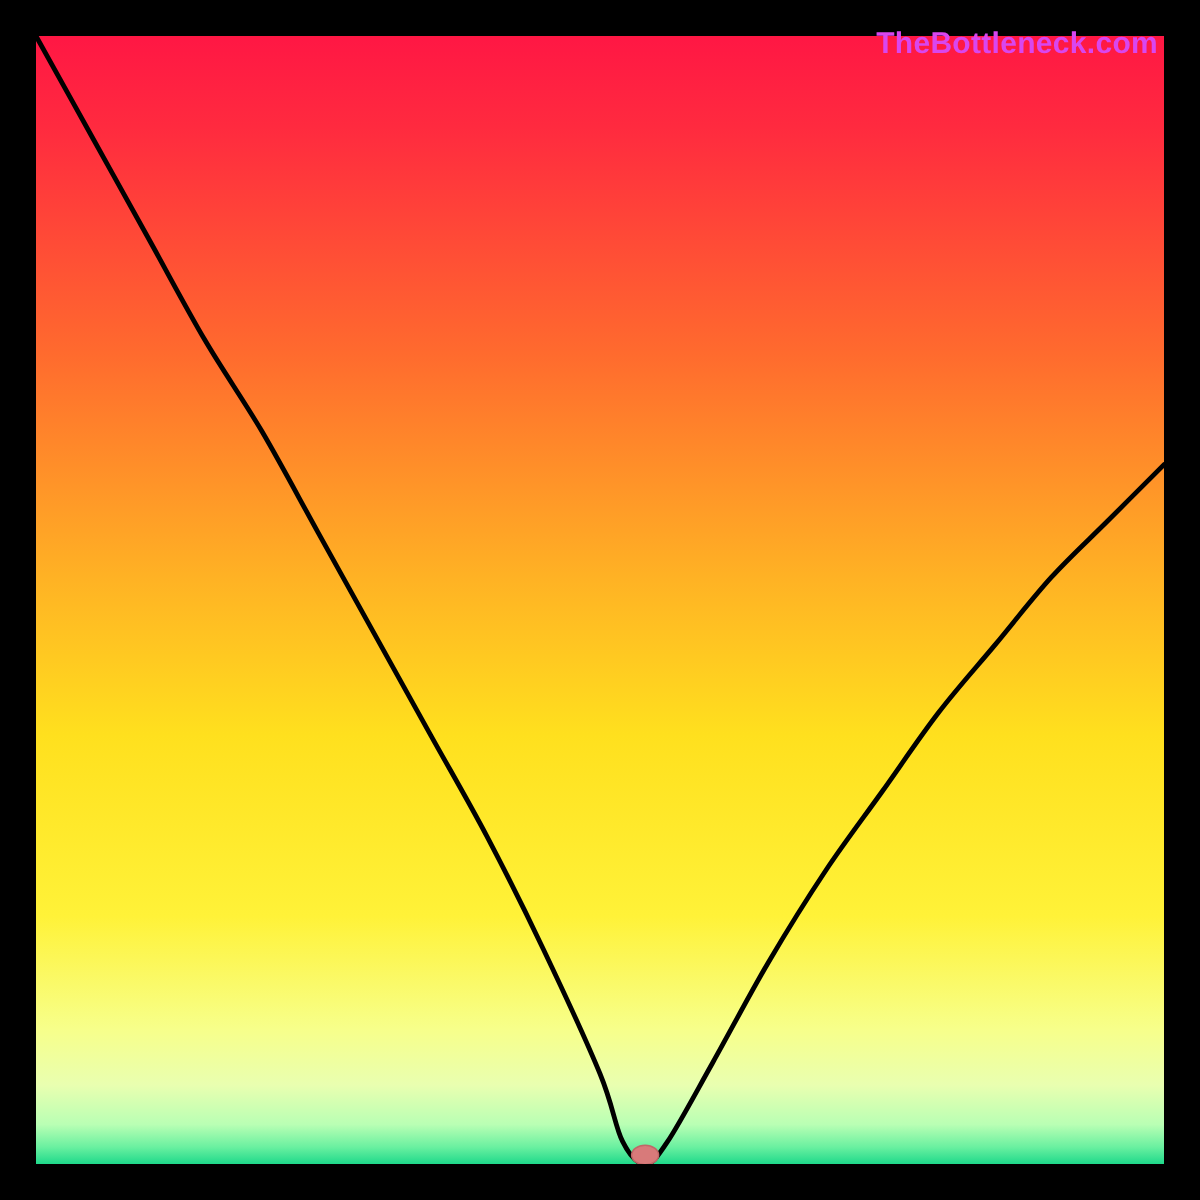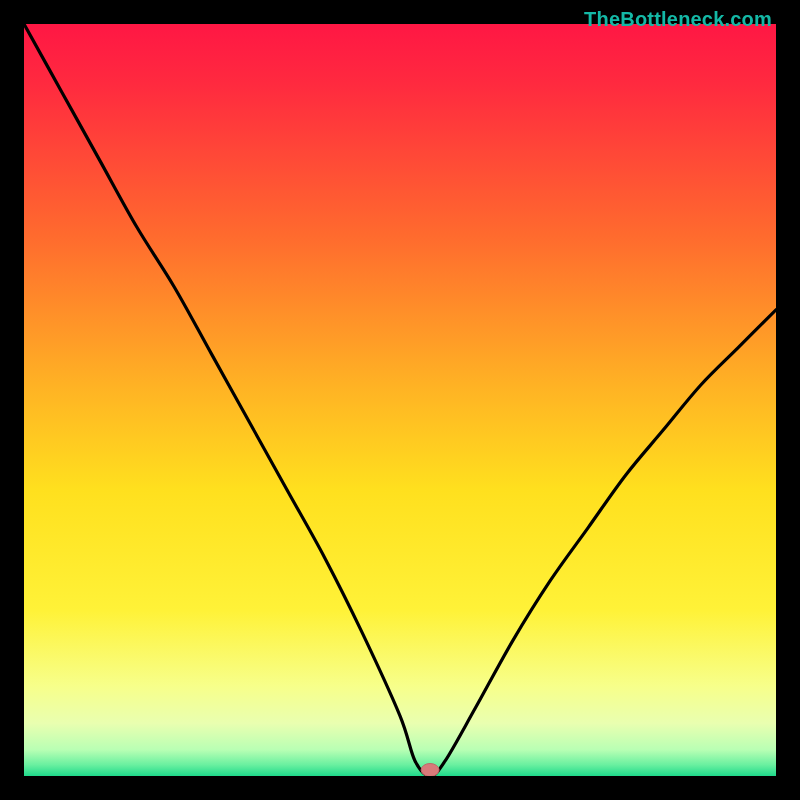--- a/index.html
+++ b/index.html
@@ -20,25 +20,25 @@
   .plot-area {
     position: absolute;
     left: 24px;
     top: 24px;
     width: 752px;
     height: 752px;
     overflow: hidden;
   }
   .watermark {
     position: absolute;
-    top: 8px;
+    top: 18px;
     right: 28px;
     font-size: 20px;
     font-weight: 600;
-    color: #14b8a6;
+    color: #d946ef;
     letter-spacing: 0.2px;
   }
   svg { display: block; }
 </style>
 </head>
 <body>
 
 <div class="frame">
 
   <div class="plot-area">

